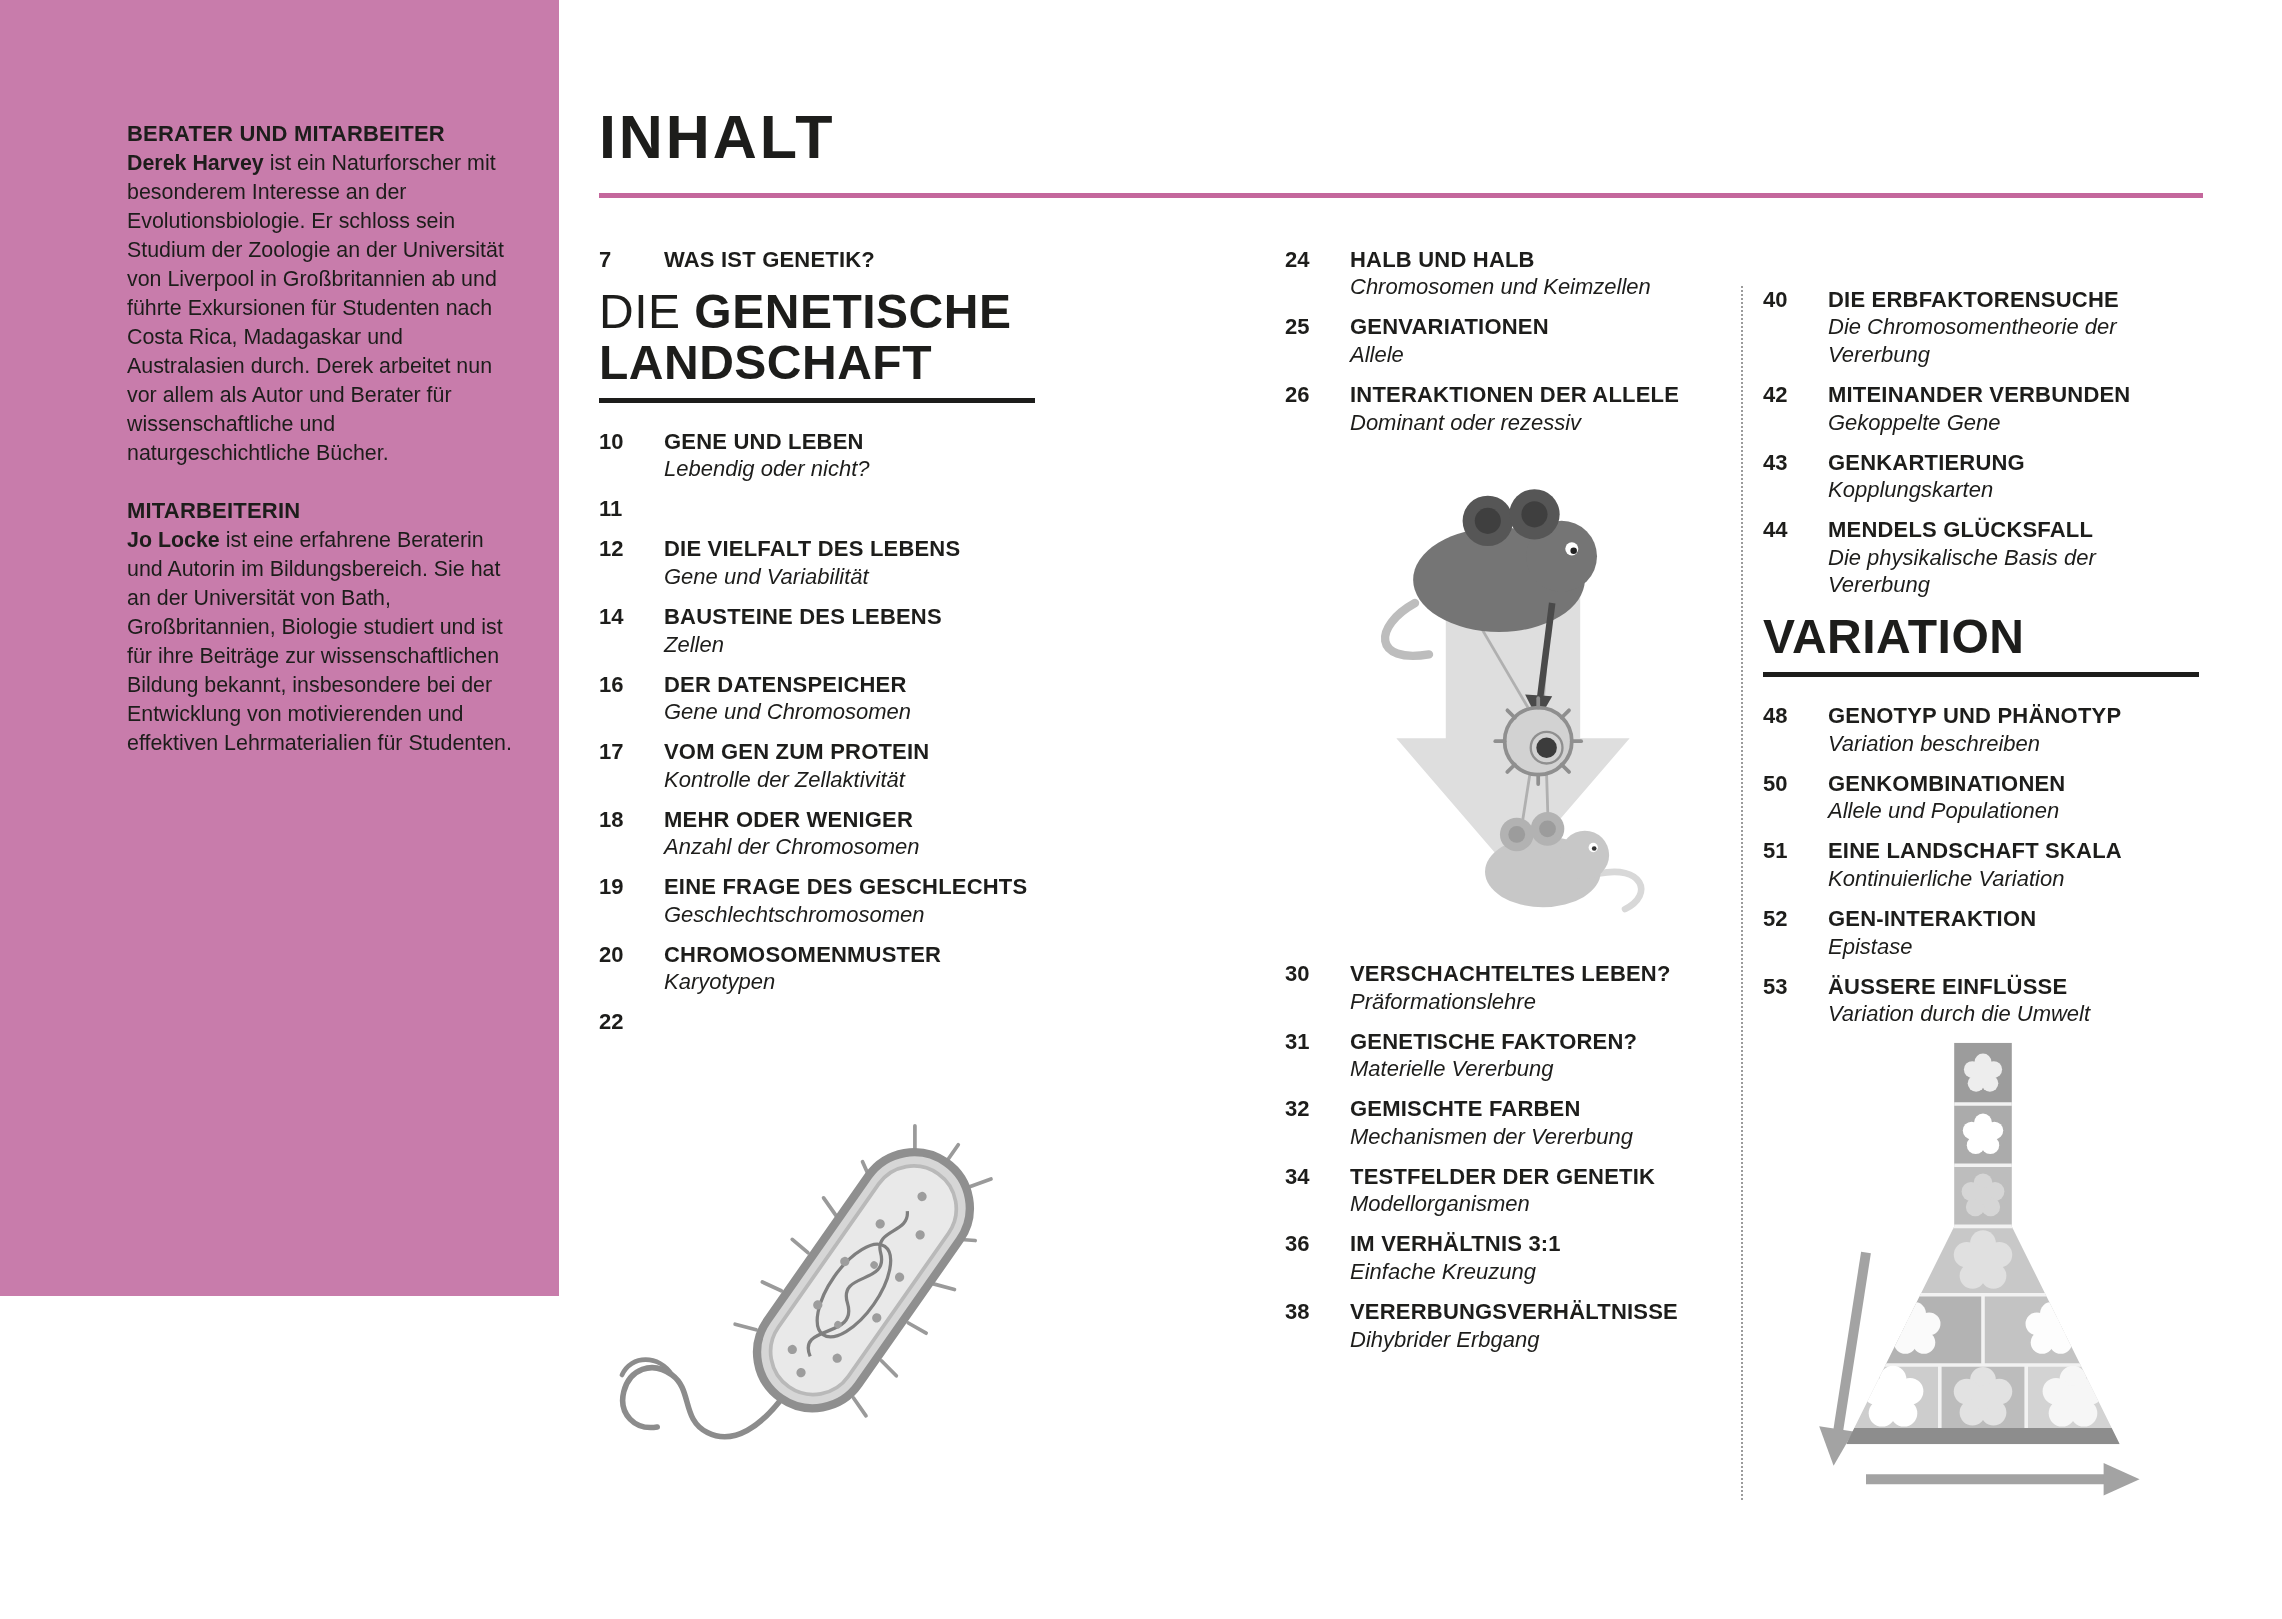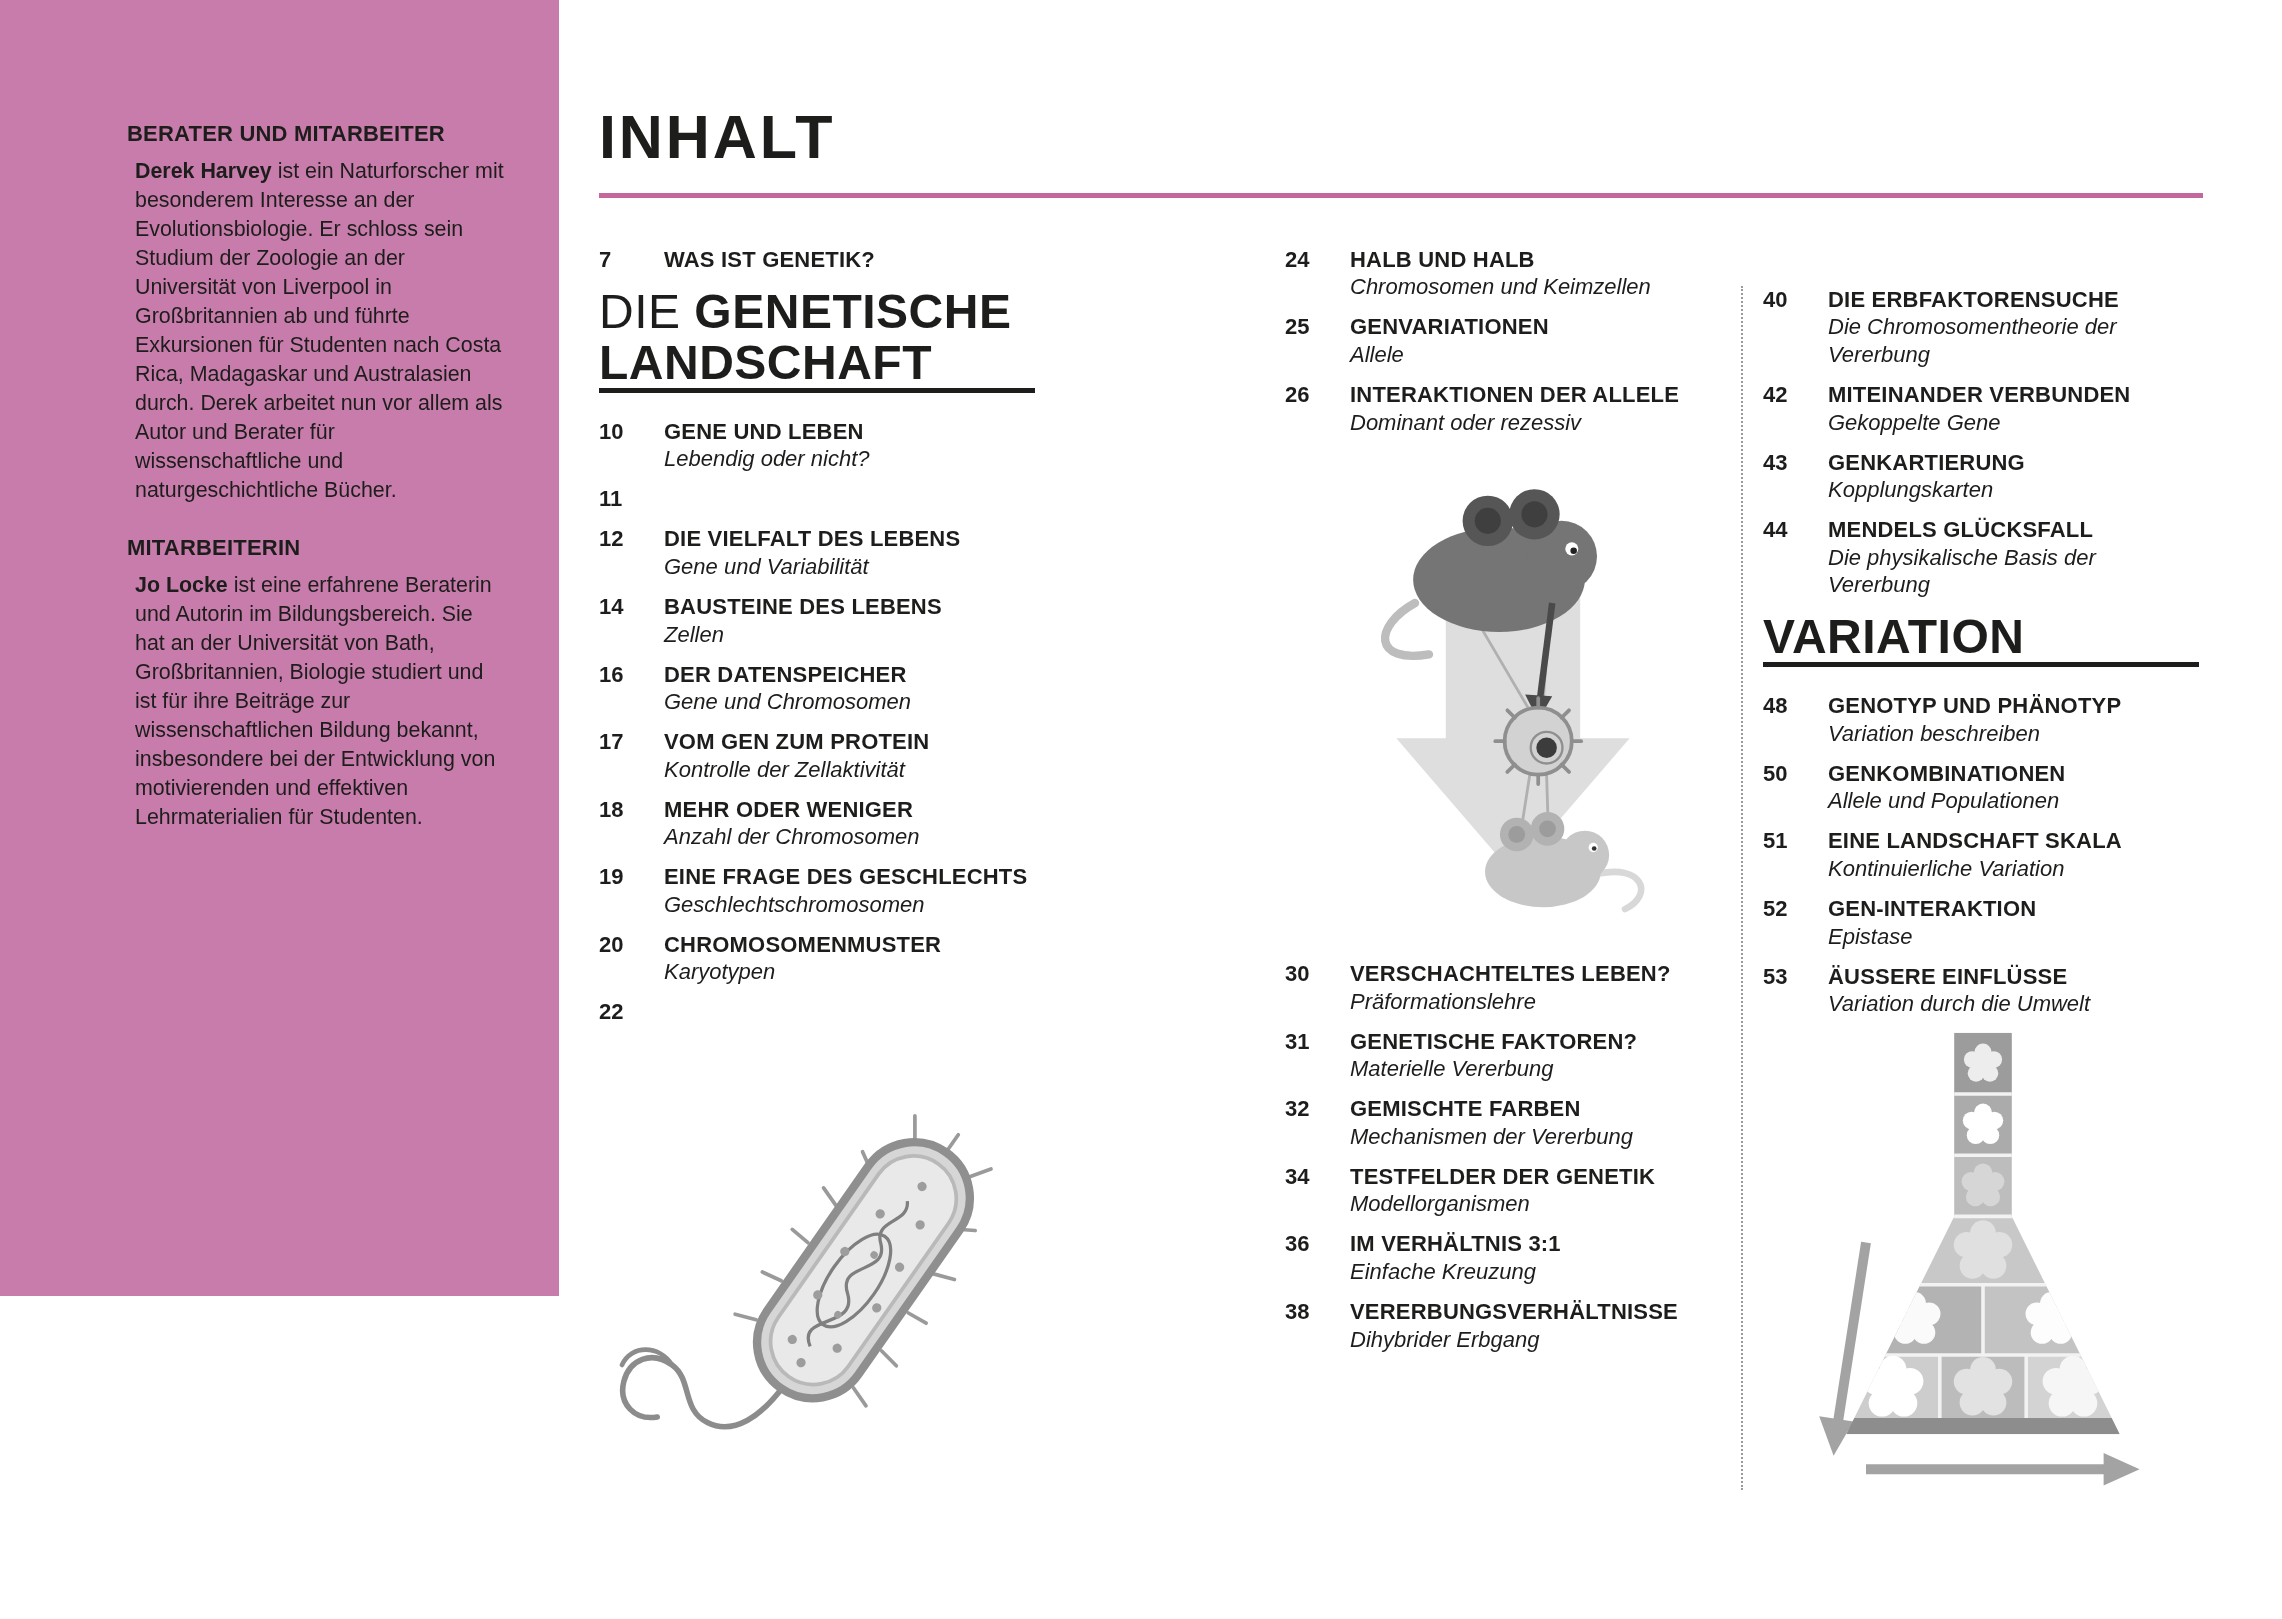--- a/index.html
+++ b/index.html
@@ -9,38 +9,38 @@
     background: #ffffff;
     font-family: "Liberation Sans", "DejaVu Sans", sans-serif;
     color: var(--text, #1d1d1b);
   }
   .page { position: relative; width: 2283px; height: 1296px; }
 
   
   .sidebar { position: absolute; left: 0; top: 0; bottom: 0; width: 559px; background: var(--sidebar-pink, #c87cab); }
   .sidebar-inner { padding: 120px 44px 0 127px; }
   .sidebar h2 { font-size: 22px; line-height: 28.5px; margin: 0; font-weight: 700; letter-spacing: 0.2px; }
-  .sidebar p { font-size: 21.4px; line-height: 29px; margin: 8px; hyphens: auto; }
+  .sidebar p { font-size: 21.4px; line-height: 29px; margin: 0; hyphens: auto; }
   .sect + .sect { margin-top: 29.5px; }
 
   
   .main { position: absolute; left: 559px; top: 0; right: 0; bottom: 0; padding: 107px 80px 0 40px; }
   .page-title { font-size: 61px; font-weight: 700; letter-spacing: 2.9px; line-height: 1; margin: 0 0 25px; }
   .title-rule { height: 4.8px; background: var(--accent-pink, #c4679c); margin: 0 0 48px; }
 
   .toc { display: grid; grid-template-columns: 686px 456px 462px; align-items: stretch; }
   .toc-col { min-width: 0; }
   .toc-col.c2 { border-left: 2.9px dotted #9b9b9b; padding-left: 20px; margin-top: 40px; }
 
   .entry { display: flex; margin-bottom: 12.4px; }
   .num { flex: 0 0 65px; font-size: 22px; font-weight: 700; line-height: 27.6px; }
   .etitle { font-size: 22px; font-weight: 700; line-height: 27.6px; letter-spacing: 0.2px; }
   .esub { font-size: 22px; font-style: italic; line-height: 27.6px; }
 
-  .section-heading { width: 436px; border-bottom: 5.7px solid #1d1d1b; padding-bottom: 0; margin: 11.4px 0 25px; }
+  .section-heading { width: 436px; border-bottom: 5.7px solid #1d1d1b; padding-bottom: 10px; margin: 11.4px 0 25px; }
   .section-heading .hline { font-size: 48px; line-height: 51px; white-space: nowrap; letter-spacing: 0.5px; }
   .hb { font-weight: 700; }
   .hl { font-weight: 400; }
 
   .illus { display: flex; justify-content: center; }
   .illus.bacterium { margin-top: 11.4px; justify-content: flex-start; }
   .illus.mice { margin: 27px 0 21px; }
   .illus.flask { margin-top: 13.3px; }
 </style>
 </head>

